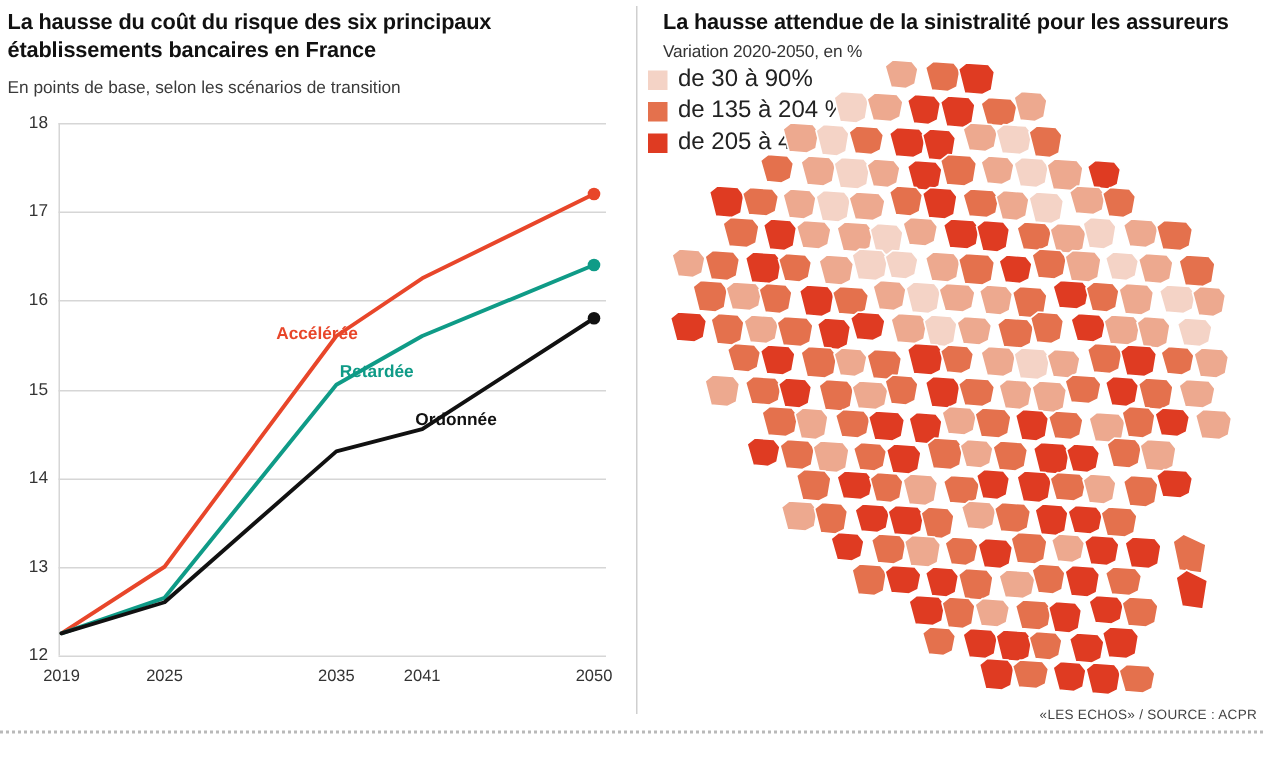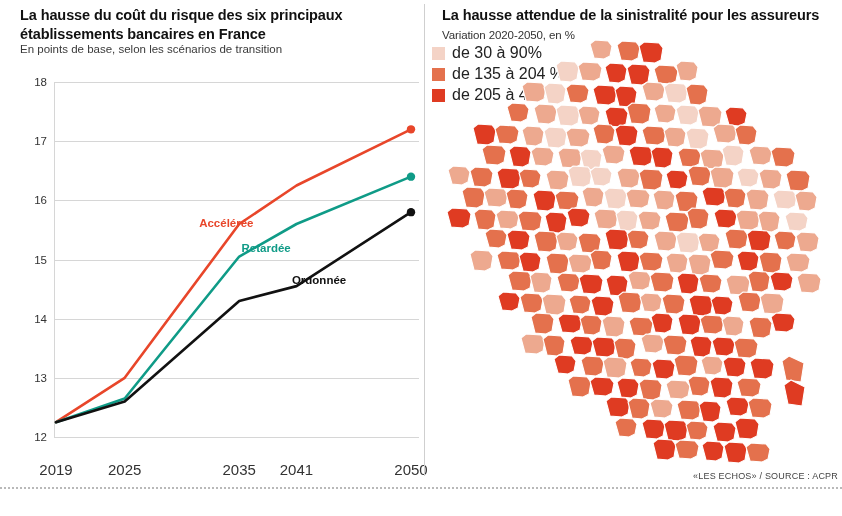--- a/index.html
+++ b/index.html
@@ -17,37 +17,37 @@
   }
 
   .page {
     position: absolute;
     inset: 0;
   }
 
   
   .left-panel {
     position: absolute;
-    left: 16px;
+    left: 1px;
     top: 0;
     width: 418px;
     height: 492px;
   }
   .panel-title {
     font-size: 14.5px;
     font-weight: bold;
     line-height: 1.28;
     margin: 6px 0 0 4px;
     color: #111;
     letter-spacing: -0.1px;
   }
   .panel-subtitle {
     font-size: 11.5px;
     color: #3a3a3a;
-    margin: 0 0 0 4px;
+    margin: 10px 0 0 4px;
   }
 
   .chart-area {
     position: absolute;
     left: 0;
     top: 72px;
     width: 418px;
     height: 390px;
   }
 
@@ -79,23 +79,23 @@
     right: 100%;
     margin-right: 7px;
     transform: translateY(-50%);
     font-size: 11.5px;
     color: #333;
     white-space: nowrap;
   }
   .xlabel {
     position: absolute;
     top: 100%;
-    margin-top: 24px;
+    margin-top: 8px;
     transform: translateX(-50%);
-    font-size: 15px;
+    font-size: 11px;
     color: #333;
     white-space: nowrap;
   }
   .series-label {
     position: absolute;
     font-size: 11.5px;
     font-weight: bold;
     white-space: nowrap;
   }
   .chart-svg {

